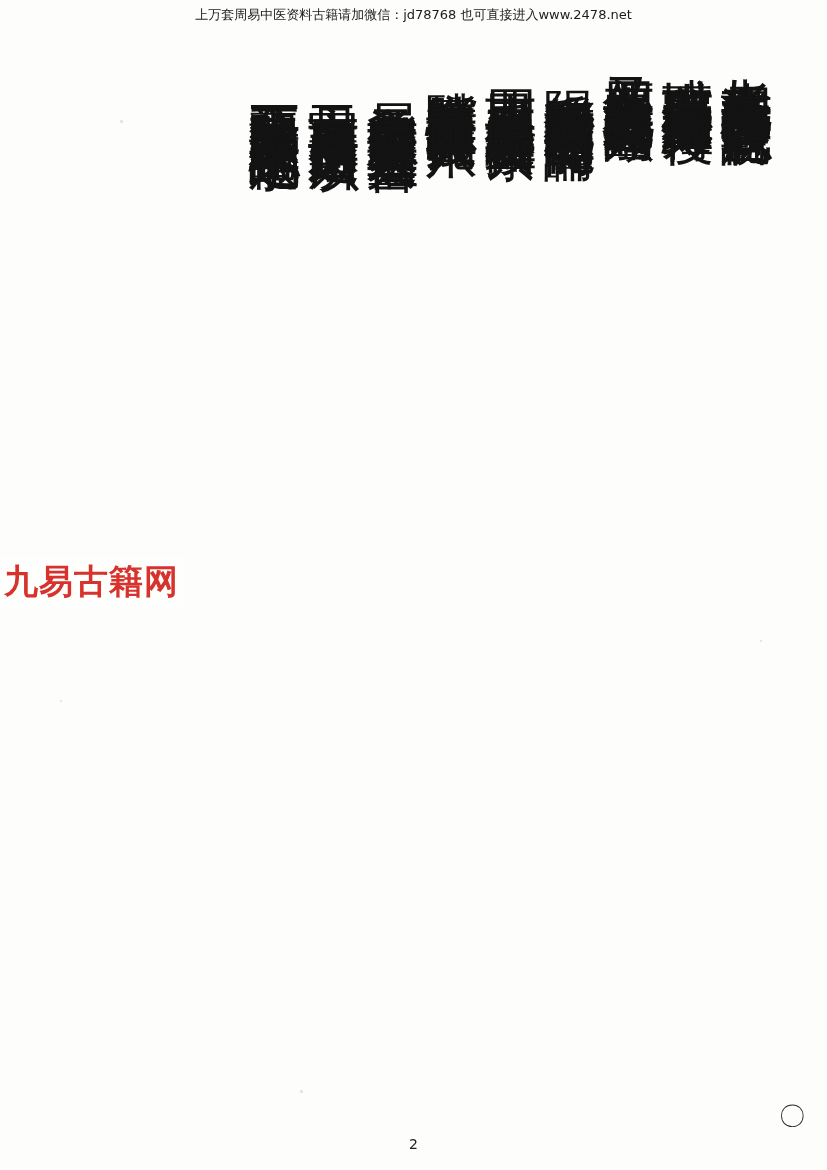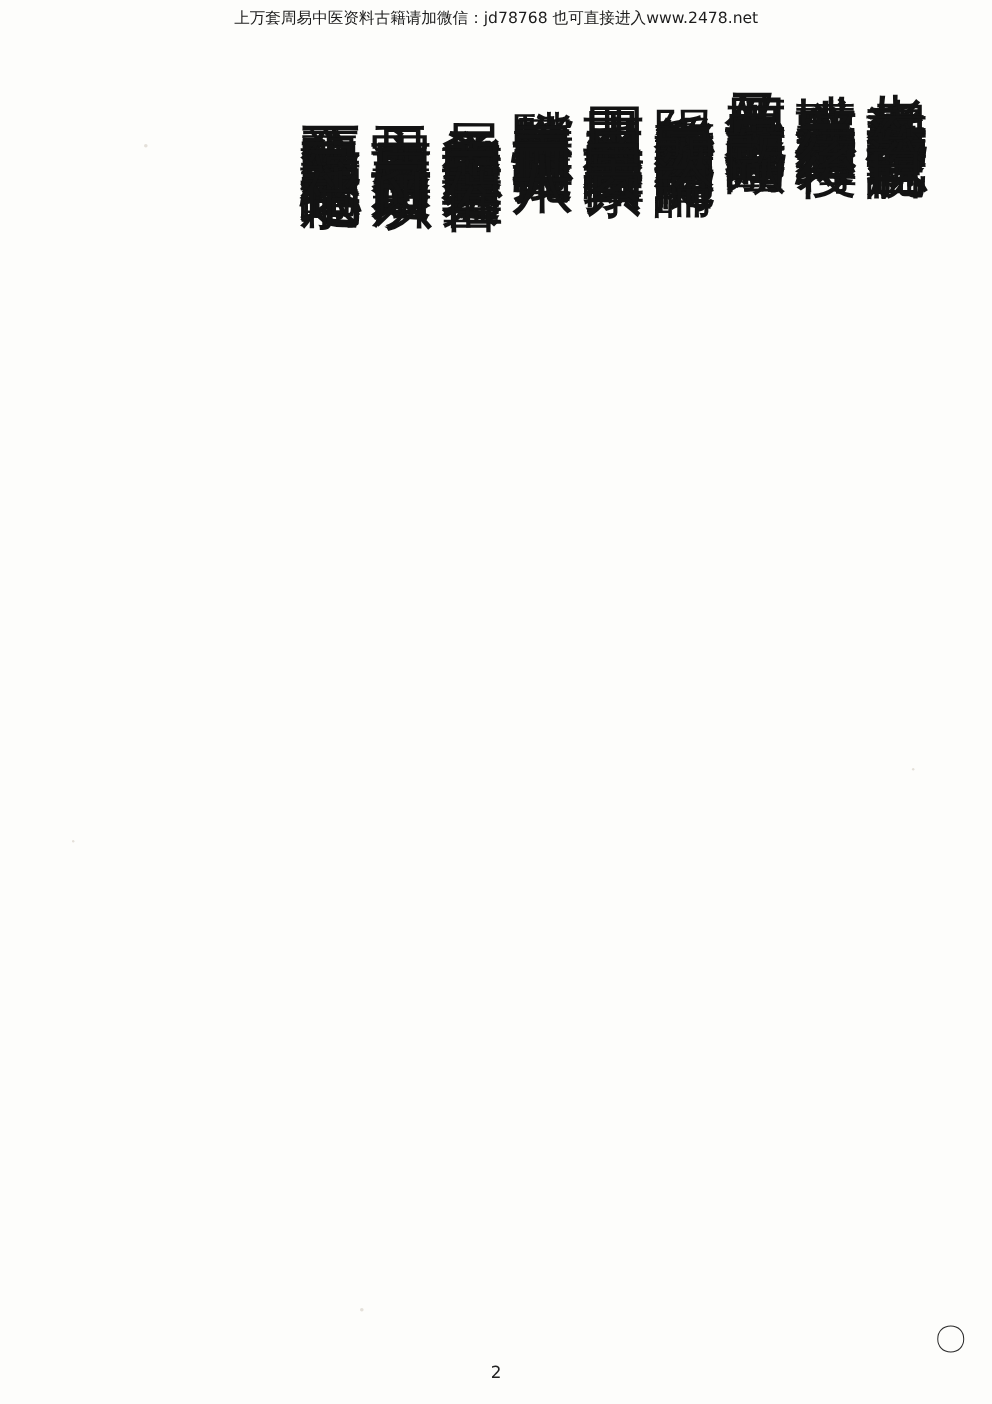--- a/index.html
+++ b/index.html
@@ -123,20 +123,23 @@
     <div class="col">惑以惑人害將何極耶搜古遺文天玉神經外傳後</div>
     <div class="col">又傳有四十八局地形圖式好異者傳爲嘉隆間歐</div>
     <div class="col indent-2">陽氏巒筆所書翫其圖局依左關右關從龍從向論</div>
     <div class="col indent-2">四大水口可爲四十八局之證佐甚明雖曰按圖索</div>
     <div class="col indent-2">驥實勝多歧以羊因訂正附于其後不可見四十八</div>
     <div class="col indent-1">局之敎子書所以發明青囊天玉之未盡明其言催</div>
     <div class="col indent-1">官玉尺之未盡言乎而四十八局之山形圖又所以</div>
     <div class="col indent-1">立龍分兩片陰陽取水對一又細認踪之定式乎倘</div>
   </div>
 
+  <div class="watermark">
+    <span class="wm-box">九易古籍网</span>
+  </div>
 
   <div class="corner-mark">〇</div>
 
   <div class="page-number">2</div>
 
   <div class="speckle" style="left:120px; top:120px; width:3px; height:3px;"></div>
   <div class="speckle" style="left:300px; top:1090px; width:3px; height:3px;"></div>
   <div class="speckle" style="left:60px; top:700px; width:2px; height:2px;"></div>
   <div class="speckle" style="left:760px; top:640px; width:2px; height:2px;"></div>
 

